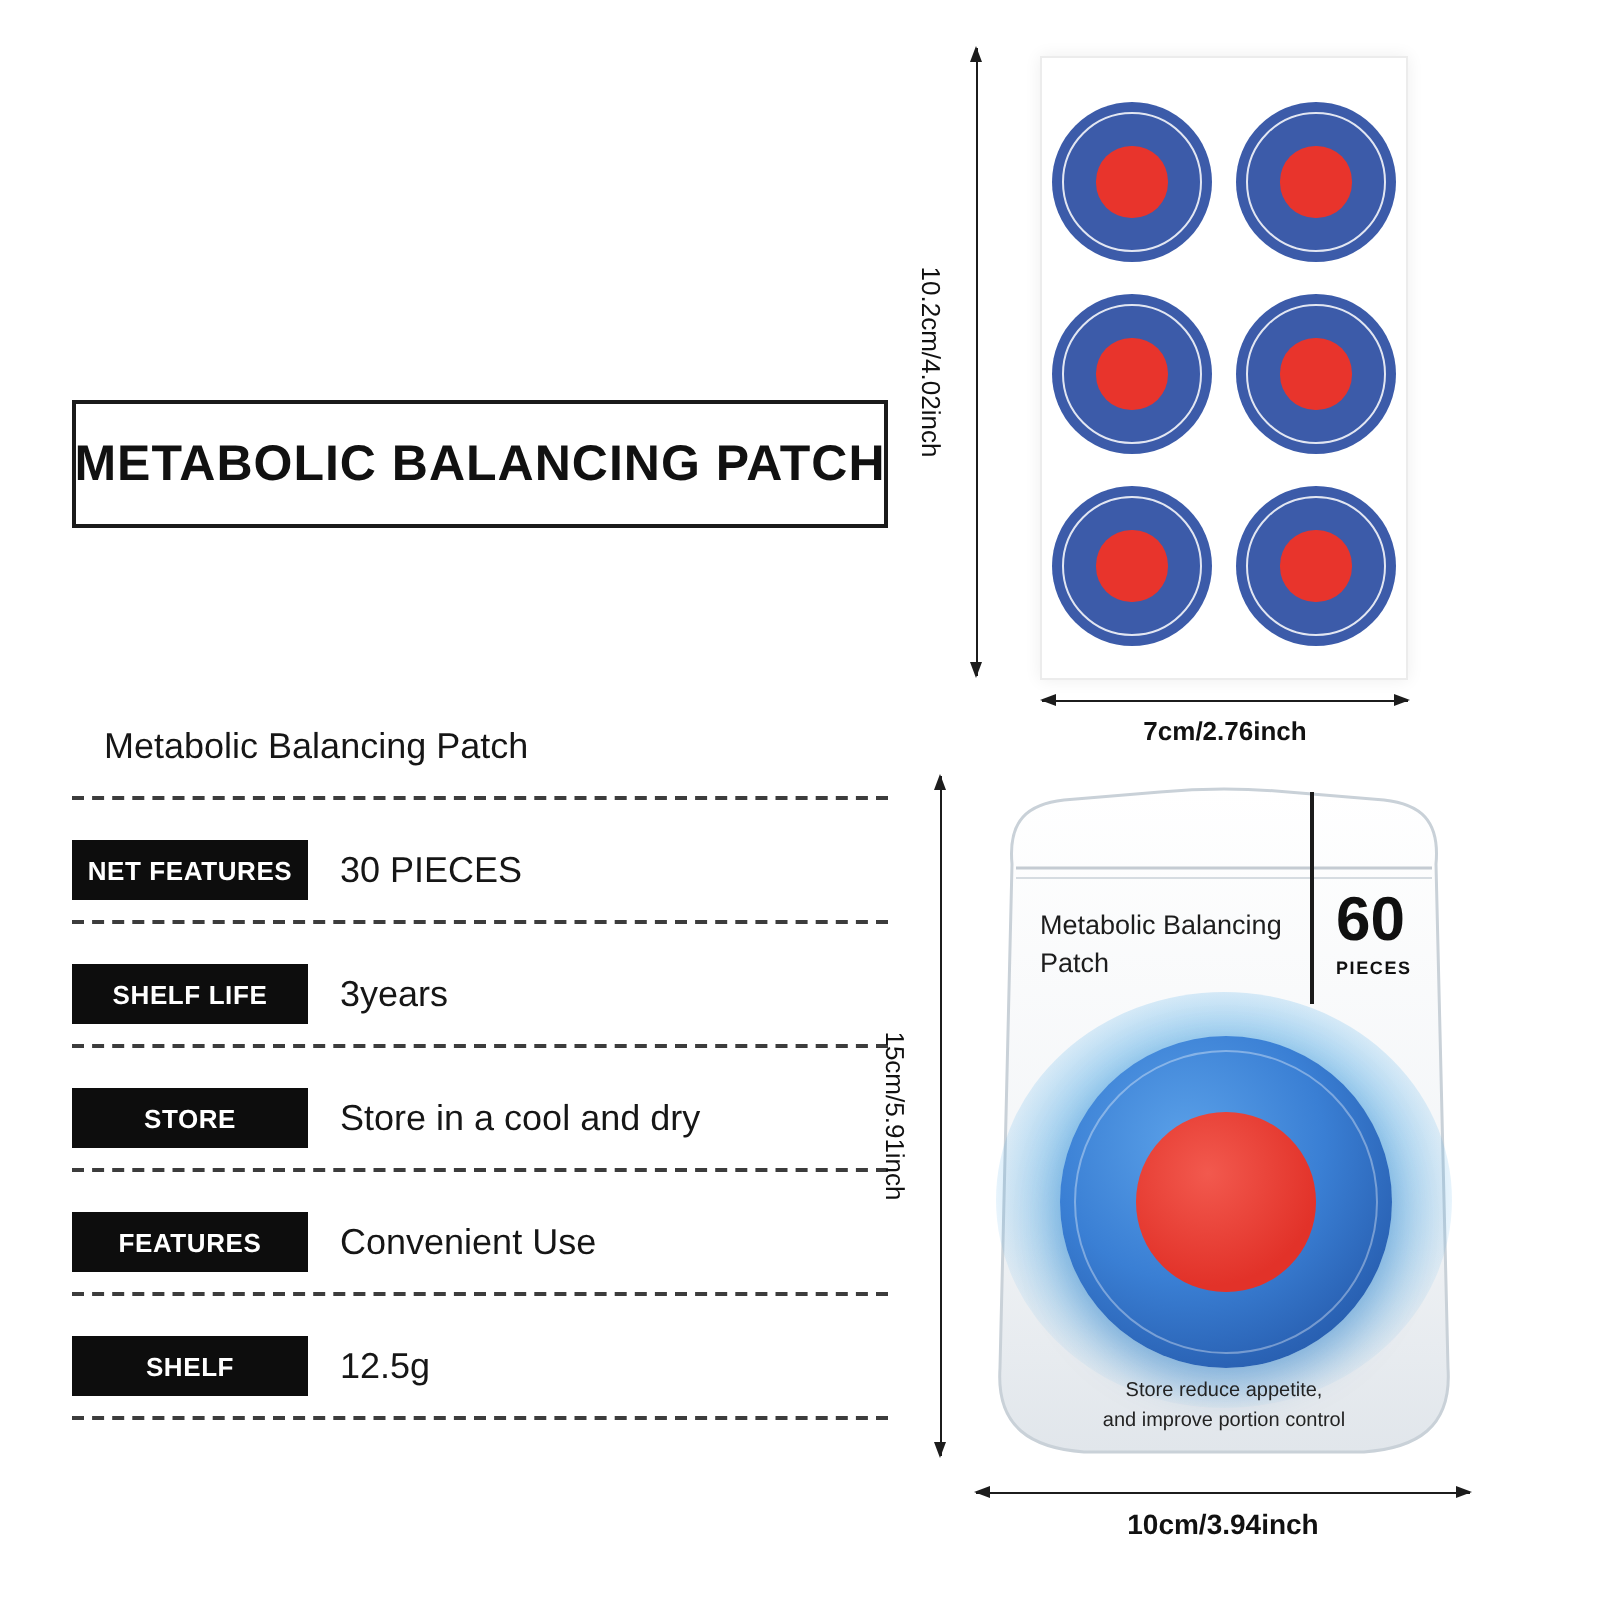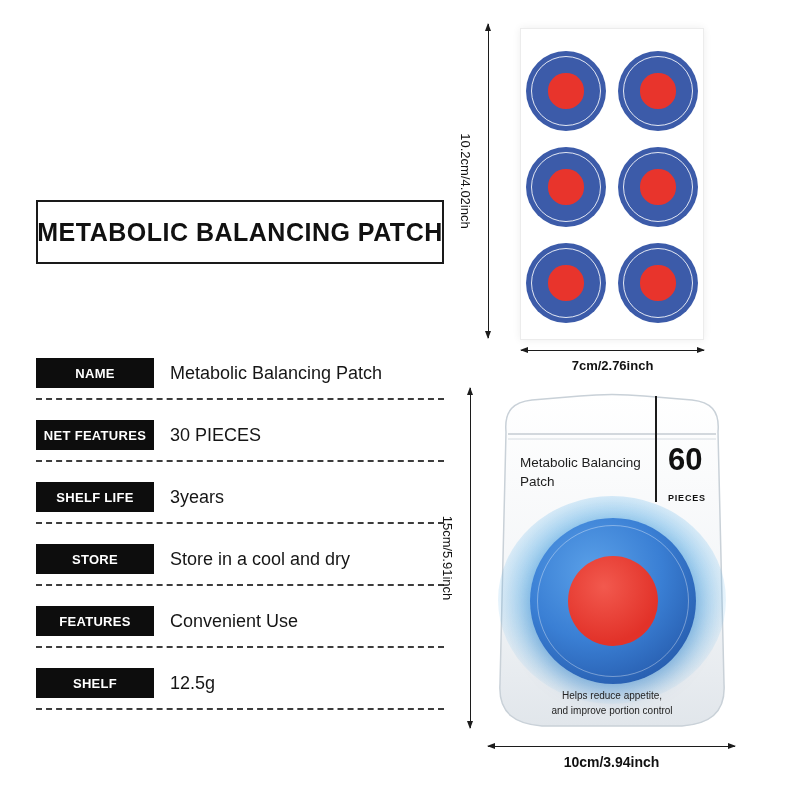--- a/index.html
+++ b/index.html
@@ -59,21 +59,21 @@
   .dim-label-h.big{font-size:14px;}
   
   .pouch-wrap{position:absolute;left:488px;top:390px;width:248px;height:342px;}
   .pouch-svg{position:absolute;left:0;top:0;}
   .pouch-title{
     position:absolute;left:32px;top:64px;width:130px;
     font-size:13.5px;line-height:1.4;color:#1d1d1d;
   }
   .pouch-count{position:absolute;left:180px;top:54px;width:60px;}
   .pouch-count .num{font-size:31px;font-weight:700;line-height:1;color:#101010;}
-  .pouch-count .unit{font-size:9px;font-weight:700;letter-spacing:.8px;color:#101010;margin-top:18px;}
+  .pouch-count .unit{font-size:9px;font-weight:700;letter-spacing:.8px;color:#101010;margin-top:4px;}
   .pouch-patch{
     position:absolute;left:42px;top:128px;width:166px;height:166px;border-radius:50%;
     background:radial-gradient(circle at 38% 32%, #5aa0e8 0%, #3a7fd4 45%, #2a62b4 75%, #1d4f9c 100%);
     box-shadow:0 8px 22px rgba(30,100,180,.35);
   }
   .pouch-patch::before{
     content:'';position:absolute;inset:4%;border:1px solid rgba(255,255,255,.35);border-radius:50%;
   }
   .pouch-patch::after{
     content:'';position:absolute;inset:23%;border-radius:50%;
@@ -86,21 +86,20 @@
 </style>
 </head>
 <body>
 
 <div class="title-box">
   <span>METABOLIC BALANCING PATCH</span>
 </div>
 
 <div class="specs">
   <div class="spec-row">
-    <div class="spec-label">NAME</div>
     <div class="spec-value">Metabolic Balancing Patch</div>
   </div>
   <div class="spec-row">
     <div class="spec-label">NET FEATURES</div>
     <div class="spec-value">30 PIECES</div>
   </div>
   <div class="spec-row">
     <div class="spec-label">SHELF LIFE</div>
     <div class="spec-value">3years</div>
   </div>
@@ -152,21 +151,21 @@
     <line x1="168" y1="6" x2="168" y2="112" stroke="#1b1b1b" stroke-width="2"></line>
     <ellipse cx="124" cy="210" rx="114" ry="104" fill="url(#glowGrad)"></ellipse>
   </svg>
   <div class="pouch-title">Metabolic Balancing Patch</div>
   <div class="pouch-count">
     <div class="num">60</div>
     <div class="unit">PIECES</div>
   </div>
   <div class="pouch-patch"></div>
   <div class="pouch-tagline">
-    <div>Helps reduce appetite,</div>
+    <div>Store reduce appetite,</div>
     <div>and improve portion control</div>
   </div>
 </div>
 
 <div class="vdim" style="left:470px;top:388px;height:340px;"></div>
 <div class="dim-label-v" style="left:440px;top:558px;">15cm/5.91inch</div>
 <div class="hdim" style="left:488px;top:746px;width:247px;"></div>
 <div class="dim-label-h big" style="left:488px;top:754px;width:247px;">10cm/3.94inch</div>
 
 </body></html>

